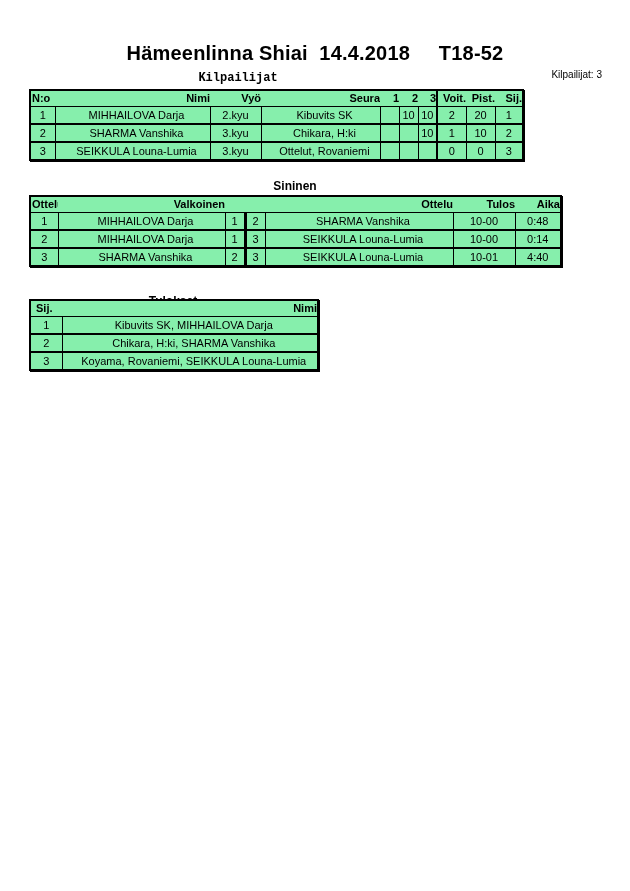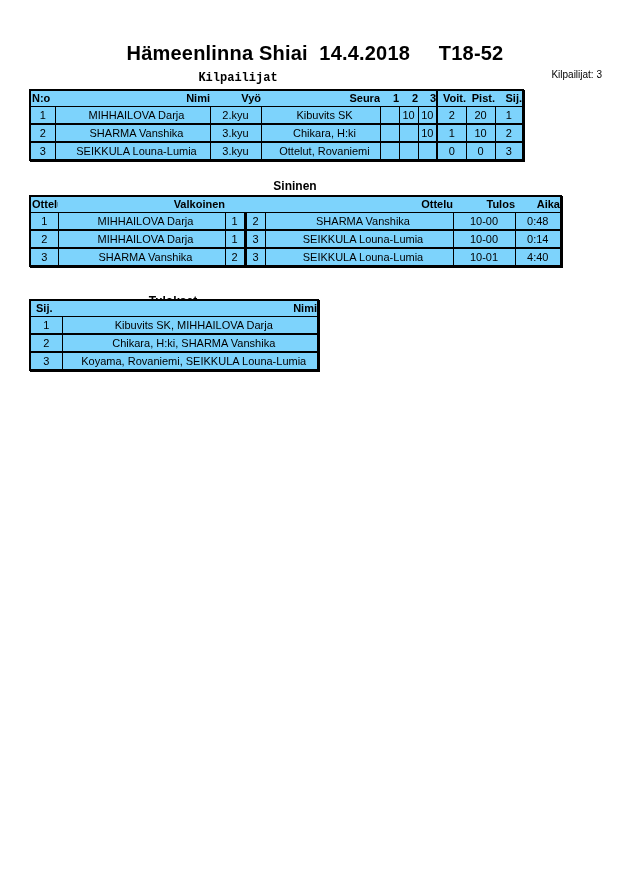--- a/index.html
+++ b/index.html
@@ -27,21 +27,21 @@
   .sub-ottelut    { top: 179px; left: 235px; width: 120px; }
   .sub-tulokset   { top: 294px; left: 113px; width: 120px; }
   .count-label {
     position: absolute; top: 69px; right: 28px;
     font-size: 10px;
   }
   table.doc-table {
     position: absolute;
     border-collapse: collapse;
     table-layout: fixed;
-    background: #7dd3fc;
+    background: #86efac;
     border: 2px solid #000;
     box-shadow: 1px 1px 0 #000;
     font-size: 11px;
   }
   .doc-table th {
     font-weight: bold;
     border: none;
     height: 16px;
     text-align: right;
     overflow: hidden;

